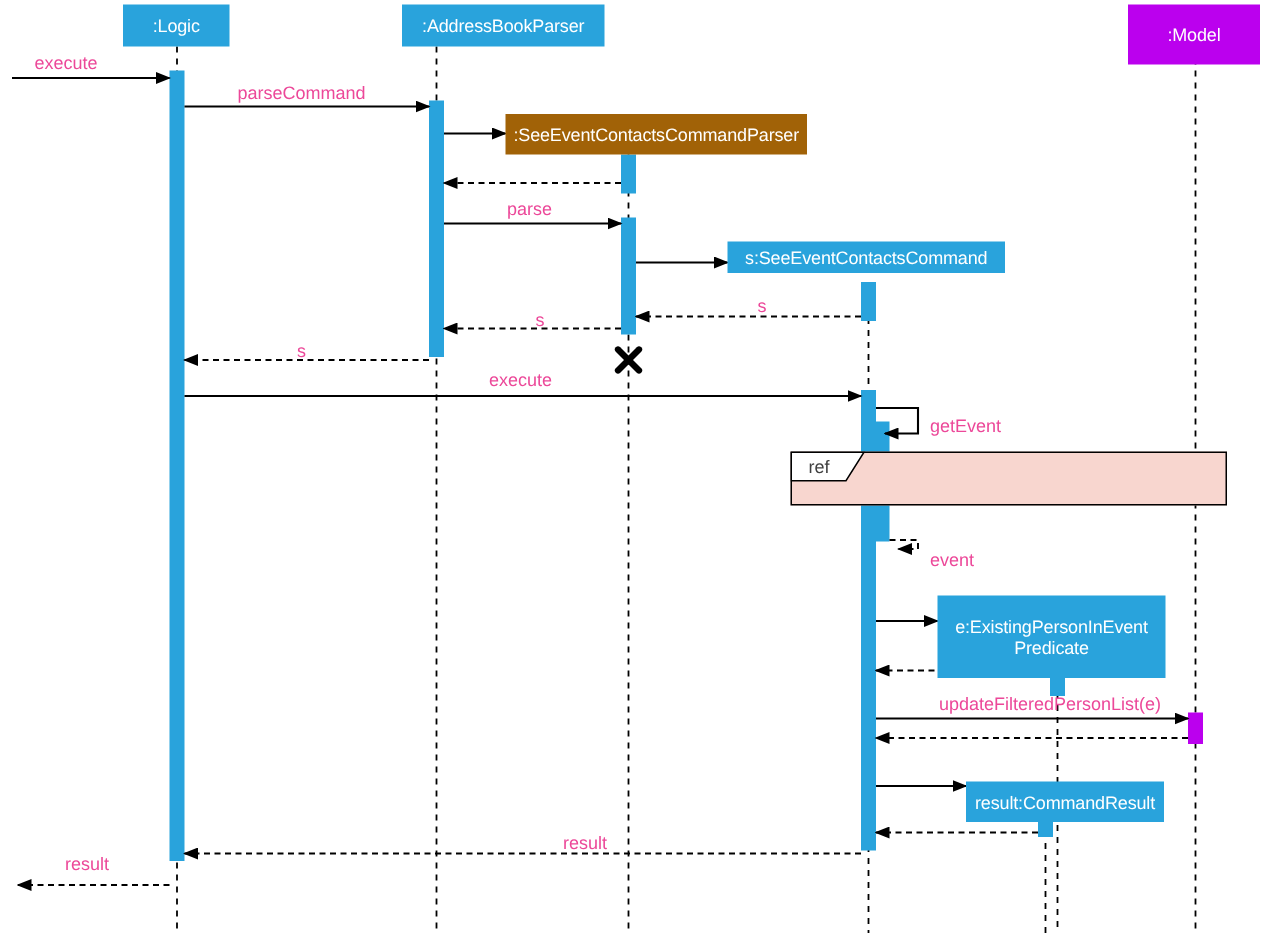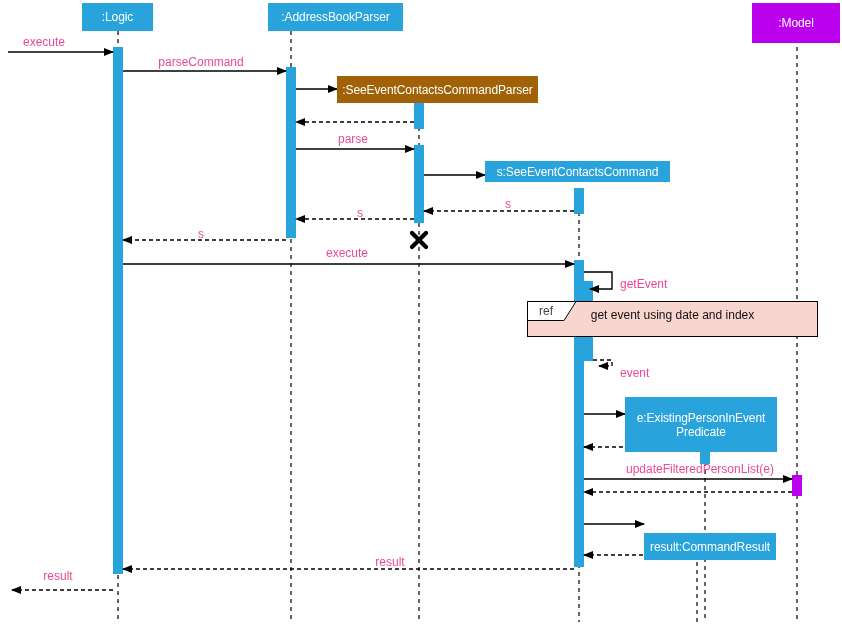--- a/index.html
+++ b/index.html
@@ -139,27 +139,26 @@
       </g>
   </svg>
 
   <div id="participants-layer">
       <div class="participant" style="left: 82px; top: 3px; width: 71px; height: 28px; background: rgb(41, 163, 220);">:Logic</div>
       <div class="participant" style="left: 224px; top: 3px; width: 135px; height: 28px; background: rgb(41, 163, 220); margin-left: 44px;">:AddressBookParser</div>
       <div class="participant" style="left: 337px; top: 76px; width: 201px; height: 27px; background: #a16207;">:SeeEventContactsCommandParser</div>
       <div class="participant" style="left: 485px; top: 161px; width: 185px; height: 21px; background: rgb(41, 163, 220);">s:SeeEventContactsCommand</div>
       <div class="participant" style="left: 625px; top: 397px; width: 152px; height: 55px; background: rgb(41, 163, 220);">e:ExistingPersonInEvent
 Predicate</div>
-      <div class="participant" style="left: 644px; top: 533px; width: 132px; height: 27px; background: rgb(41, 163, 220);">result:CommandResult</div>
+      <div class="participant" style="left: 644px; top: 521px; width: 132px; height: 27px; background: rgb(41, 163, 220);">result:CommandResult</div>
       <div class="participant" style="left: 752px; top: 3px; width: 88px; height: 40px; background: rgb(187, 0, 238);">:Model</div>
     </div>
 
   <div class="ref-frame" id="ref-frame-box" style="left: 527px; top: 301px; width: 291px; height: 36px; background: rgb(248, 214, 207);"></div>
   <div class="ref-tab" id="ref-frame-tab" style="left: 527px; top: 301px; width: 38px; height: 19px; border: none; clip-path: none; background: transparent; z-index: 3;">ref</div>
-  <div class="ref-text" id="ref-frame-text" style="left: 672.5px; top: 308px; transform: translateX(-50%);">get event using date and index</div>
 
   <svg width="52" height="21" style="position: absolute; left: 527px; top: 301px;">
       <path d="M0.5,0.5 L49,0.5 L37,19.5 L0.5,19.5 Z" fill="#ffffff" stroke="#000000" stroke-width="1"></path>
     </svg>
     <div id="labels-layer">
       <div class="msg-label ctr" style="left: 44px; top: 36px;">execute</div>
       <div class="msg-label ctr" style="left: 201px; top: 56px;">parseCommand</div>
       <div class="msg-label ctr" style="left: 353px; top: 133px;">parse</div>
       <div class="msg-label ctr" style="left: 508px; top: 198px;">s</div>
       <div class="msg-label ctr" style="left: 360px; top: 207px;">s</div>

